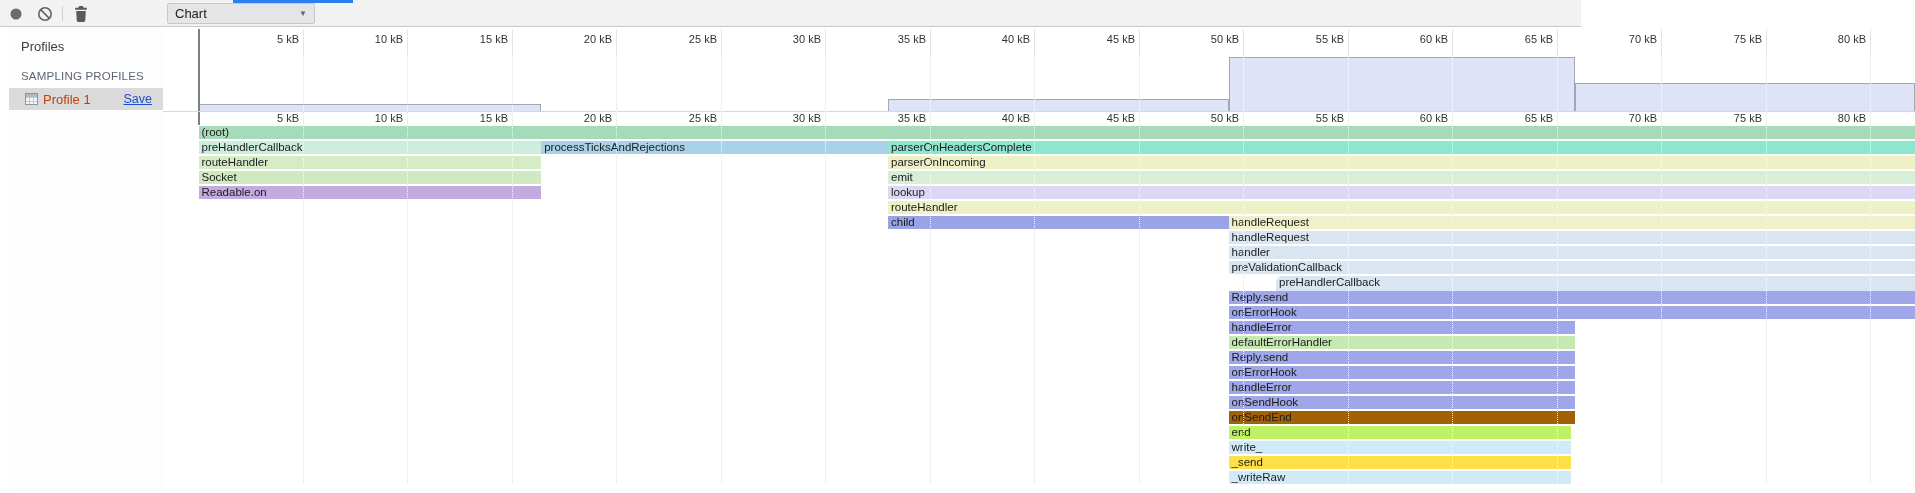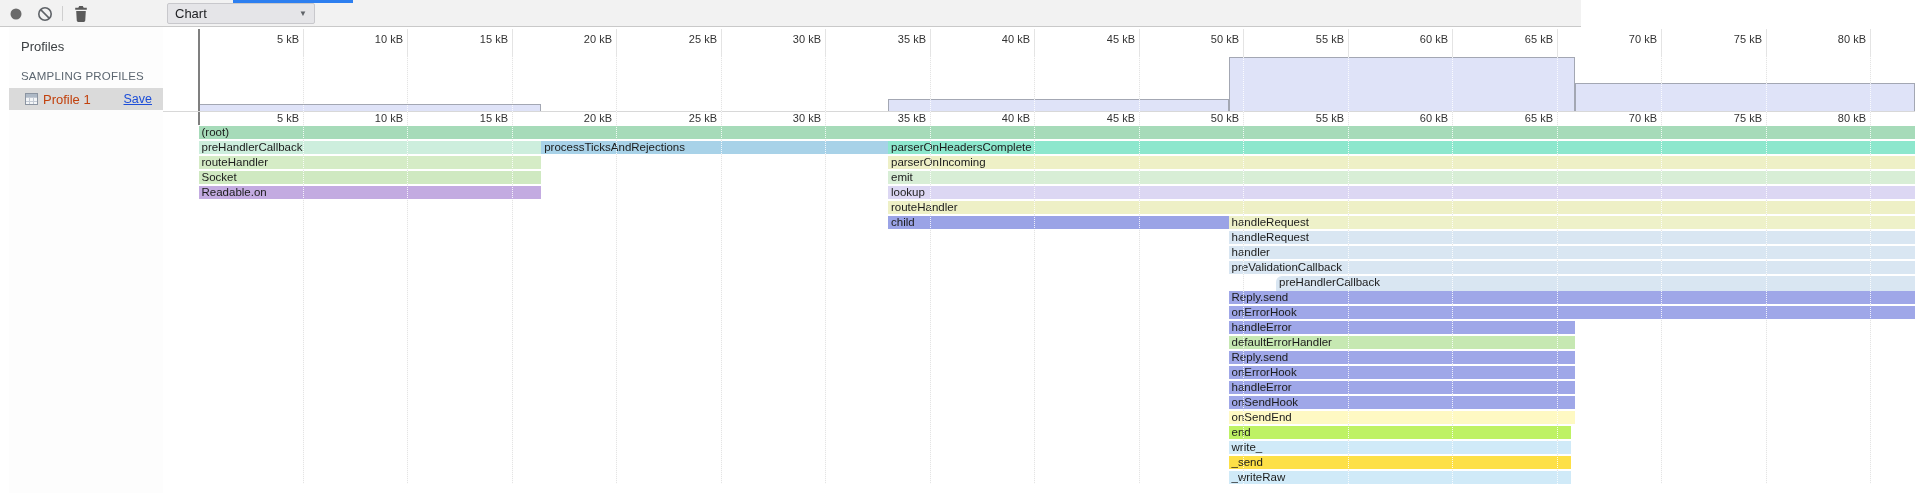--- a/index.html
+++ b/index.html
@@ -166,21 +166,21 @@
         <div class="bar" style="left: 1065.57px; width: 686.426px; top: 135px; height: 12.5px; background: rgb(217, 230, 242);">preValidationCallback</div>
         <div class="bar" style="left: 1113px; width: 686.426px; top: 150px; height: 20px; background: rgb(217, 230, 242); border-radius: 6px;">preHandlerCallback</div>
         <div class="bar" style="left: 1065.57px; width: 686.426px; top: 165px; height: 12.5px; background: rgb(159, 167, 232);">Reply.send</div>
         <div class="bar" style="left: 1065.57px; width: 686.426px; top: 180px; height: 12.5px; background: rgb(159, 167, 232);">onErrorHook</div>
         <div class="bar" style="left: 1065.57px; width: 346.84px; top: 195px; height: 12.5px; background: rgb(159, 167, 232);">handleError</div>
         <div class="bar" style="left: 1065.57px; width: 346.84px; top: 210px; height: 12.5px; background: rgb(198, 232, 178);">defaultErrorHandler</div>
         <div class="bar" style="left: 1065.57px; width: 346.84px; top: 225px; height: 12.5px; background: rgb(159, 167, 232);">Reply.send</div>
         <div class="bar" style="left: 1065.57px; width: 346.84px; top: 240px; height: 12.5px; background: rgb(159, 167, 232);">onErrorHook</div>
         <div class="bar" style="left: 1065.57px; width: 346.84px; top: 255px; height: 12.5px; background: rgb(159, 167, 232);">handleError</div>
         <div class="bar" style="left: 1065.57px; width: 346.84px; top: 270px; height: 12.5px; background: rgb(159, 167, 232);">onSendHook</div>
-        <div class="bar" style="left: 1065.57px; width: 346.84px; top: 285px; height: 12.5px; background: #fef9c3;">onSendEnd</div>
+        <div class="bar" style="left: 1065.57px; width: 346.84px; top: 285px; height: 12.5px; background: #a16207;">onSendEnd</div>
         <div class="bar" style="left: 1065.57px; width: 342.662px; top: 300px; height: 12.5px; background: #bef264;">end</div>
         <div class="bar" style="left: 1065.57px; width: 342.662px; top: 315px; height: 12.5px; background: rgb(208, 234, 248);">write_</div>
         <div class="bar" style="left: 1065.57px; width: 342.662px; top: 330px; height: 12.5px; background: #fde047;">_send</div>
         <div class="bar" style="left: 1065.57px; width: 342.662px; top: 345px; height: 12.5px; background: rgb(208, 234, 248);">_writeRaw</div>
       </div>
     <div id="dot-layer">
         <div class="dotline" style="left: 140px;"></div>
         <div class="dotline" style="left: 244px;"></div>
         <div class="dotline" style="left: 349px;"></div>
         <div class="dotline" style="left: 453px;"></div>

